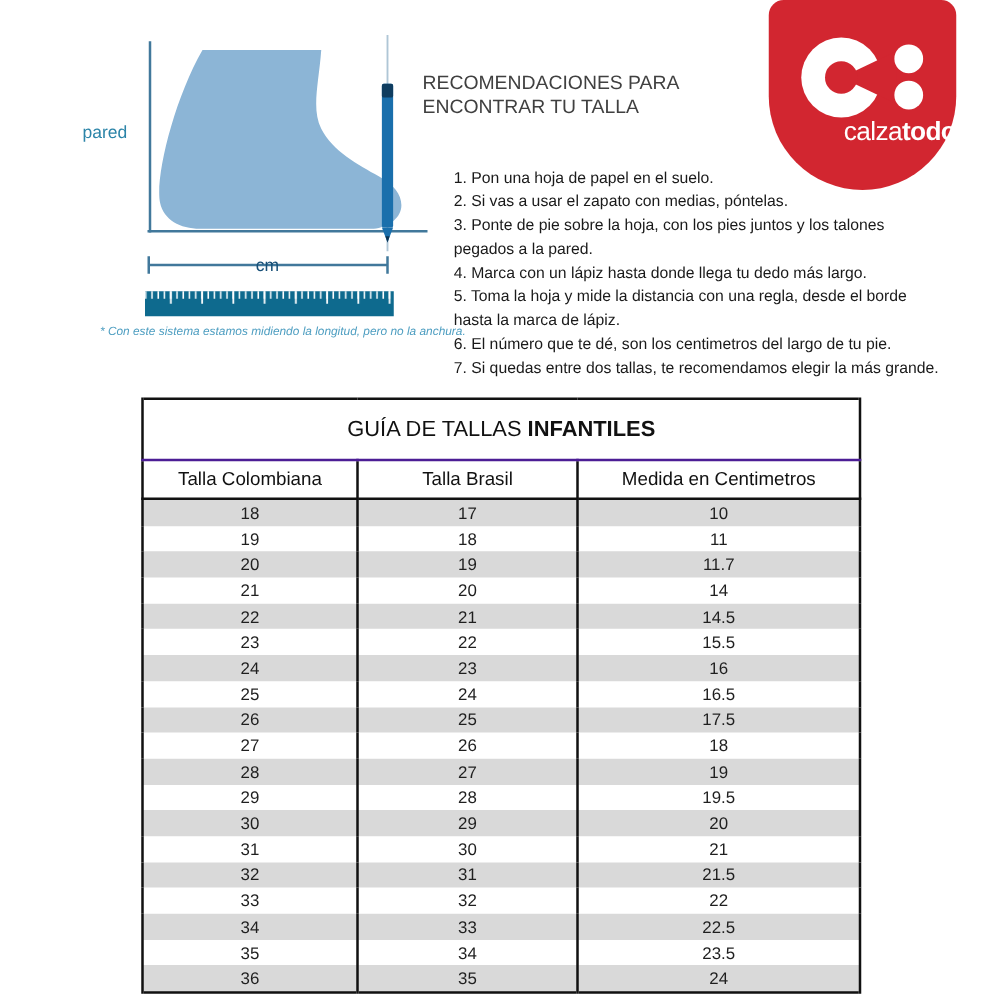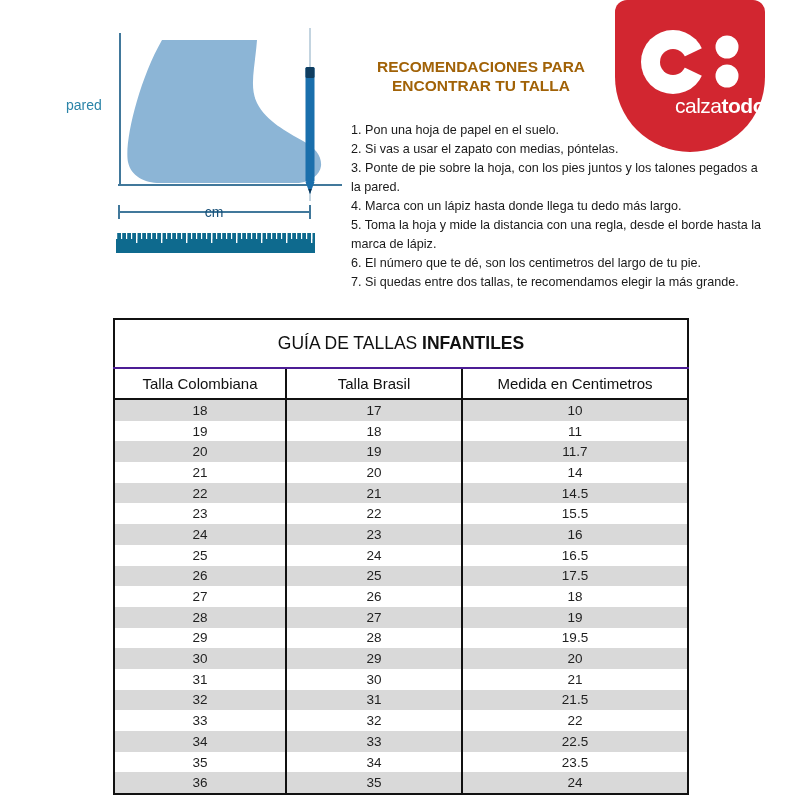--- a/index.html
+++ b/index.html
@@ -12,25 +12,25 @@
   
   .diagram{position:absolute;left:60px;top:25px;width:310px;height:270px;}
   .diagram svg{position:absolute;left:0;top:0;}
   .pared-label{position:absolute;left:6px;top:72px;font-size:14px;color:#2b84a8;}
   .cm-label{position:absolute;left:94px;top:179px;width:120px;text-align:center;
     font-size:14px;color:#174f77;}
   .diagram-footnote{position:absolute;left:20px;top:235px;width:300px;
     font-size:9.5px;font-style:italic;color:#4e9ec1;white-space:nowrap;}
 
   
-  .rec-title{position:absolute;left:338px;top:57px;width:286px;text-align:center;
-    font-weight:700;font-size:15.5px;line-height:19px;color:#a16207;}
+  .rec-title{position:absolute;left:338px;top:57px;width:286px;
+    font-weight:400;font-size:15.5px;line-height:19px;color:#404040;}
   .rec-list{position:absolute;left:351px;top:121px;width:417px;
     font-size:12.6px;line-height:19px;color:#1a1a1a;}
-  .rec-list ul{margin:0;padding:0;list-style:none;}
+  .rec-list ul{margin:12px;padding:0;list-style:none;}
 
   
   .logo-badge{position:absolute;left:615px;top:0;width:150px;height:152px;
     background:#d22630;border-radius:12px 12px 75px 75px;}
   .logo-badge svg{position:absolute;left:22px;top:27px;}
   .brand{position:absolute;left:0;right:0;top:94px;text-align:right;color:#fff;
     font-size:21px;letter-spacing:-0.5px;font-weight:400;}
   .brand b{font-weight:700;}
 
   
@@ -90,20 +90,21 @@
 
     <g>
       <rect x="56" y="208" width="199" height="20" fill="#0e6a8e"></rect>
       <rect x="56" y="208" width="199" height="6" fill="url(#ticksShort)"></rect>
       <rect x="56" y="208" width="199" height="10" fill="url(#ticksTall)"></rect>
     </g>
   </svg>
 
   <div class="pared-label">pared</div>
   <div class="cm-label">cm</div>
+  <div class="diagram-footnote">* Con este sistema estamos midiendo la longitud, pero no la anchura.</div>
 </div>
 
 <div class="rec-title">
   <div>RECOMENDACIONES PARA</div>
   <div>ENCONTRAR TU TALLA</div>
 </div>
 <div class="rec-list">
   <ul>
 
   <li>1. Pon una hoja de papel en el suelo.</li>

